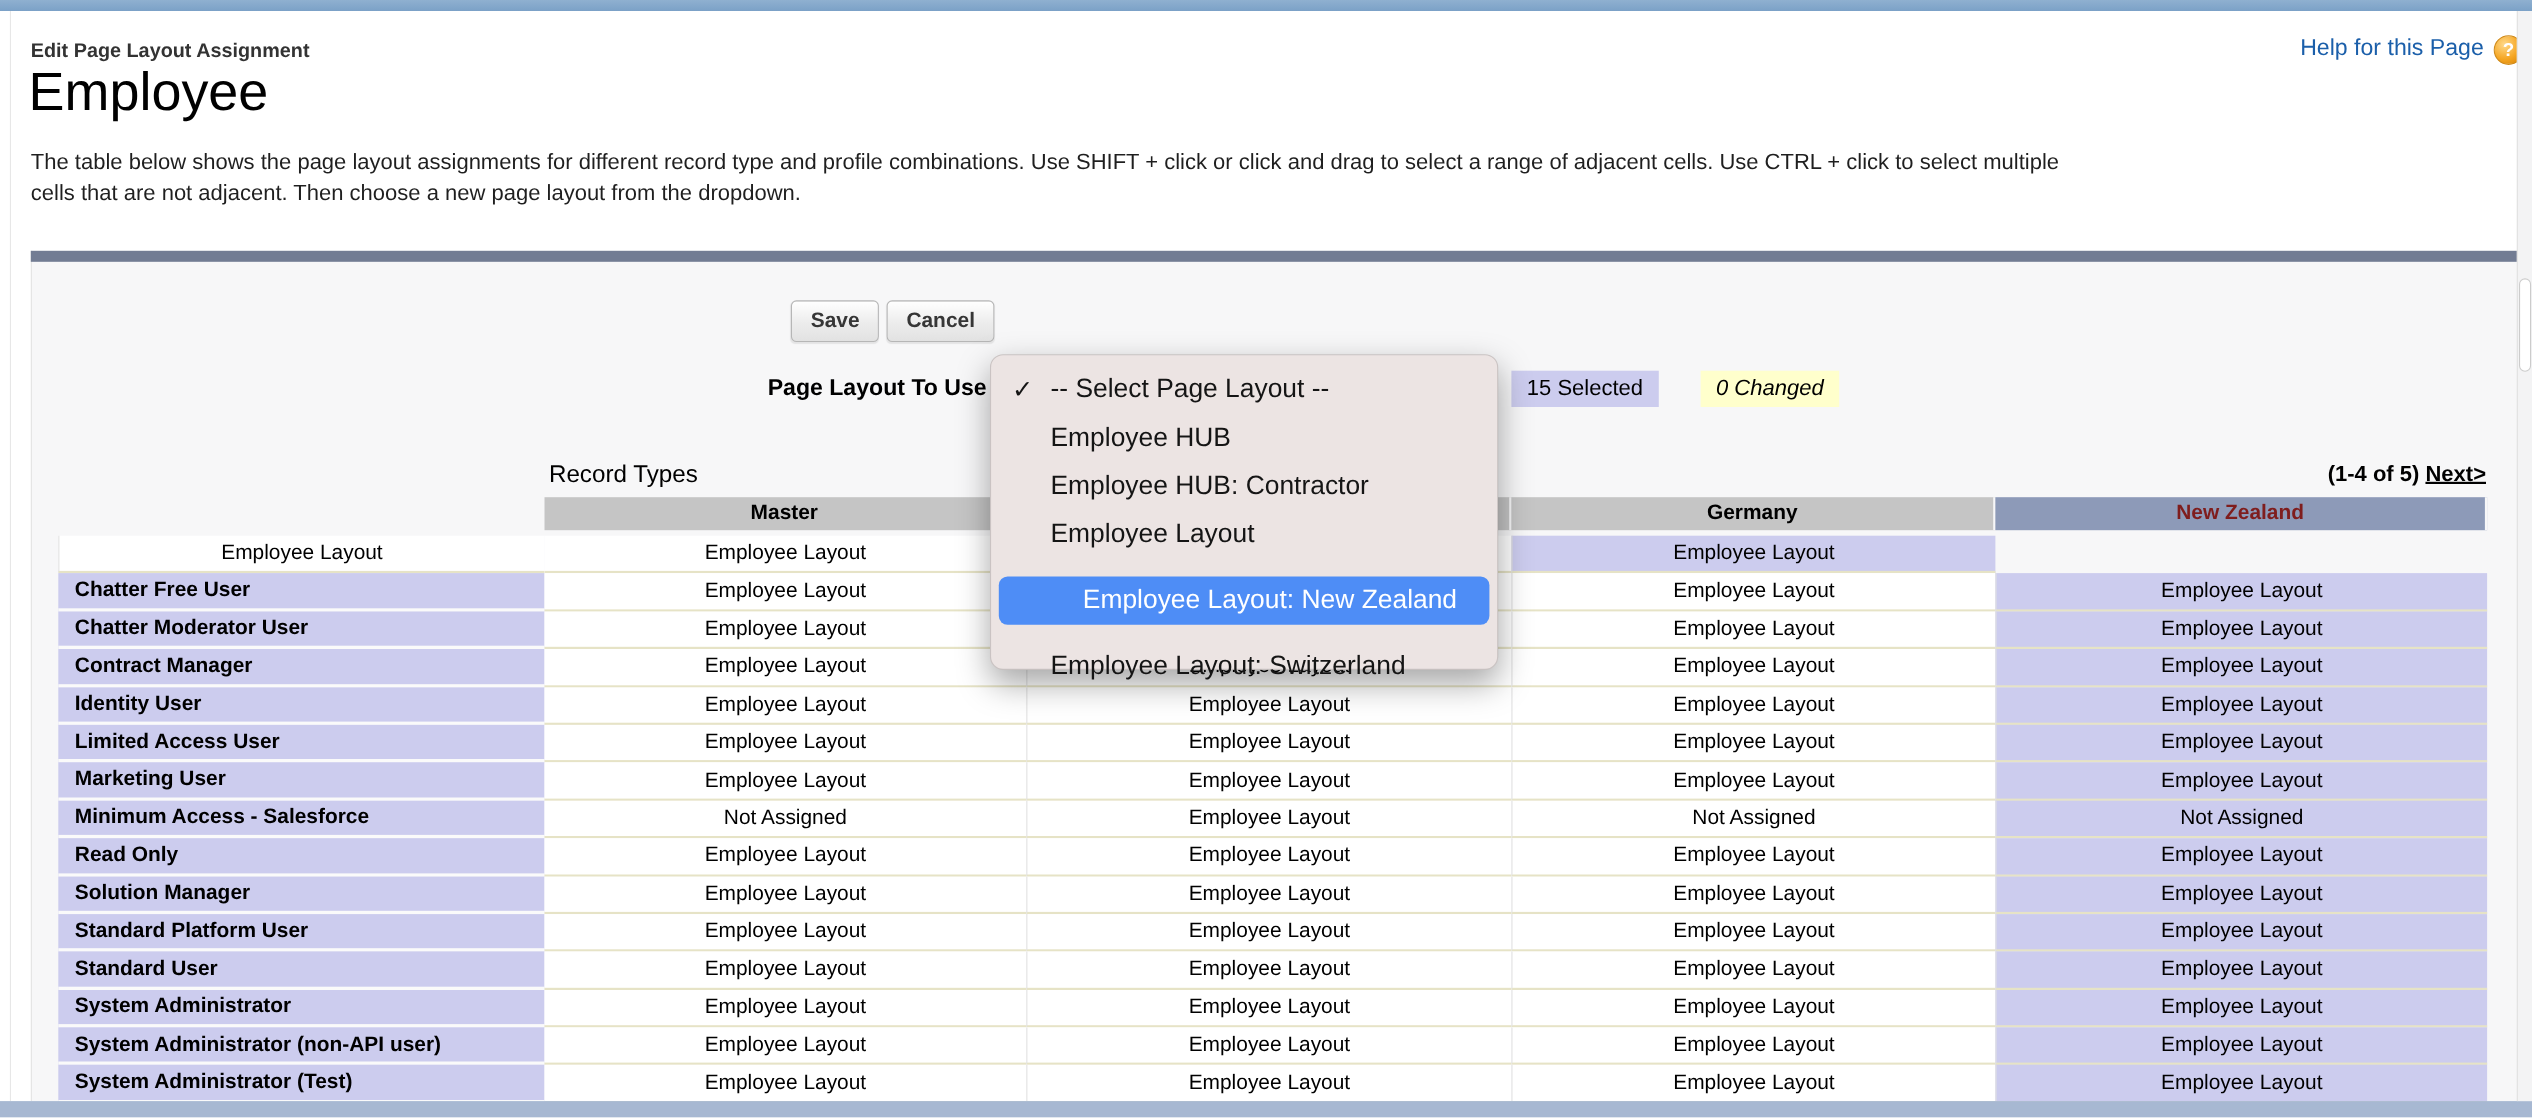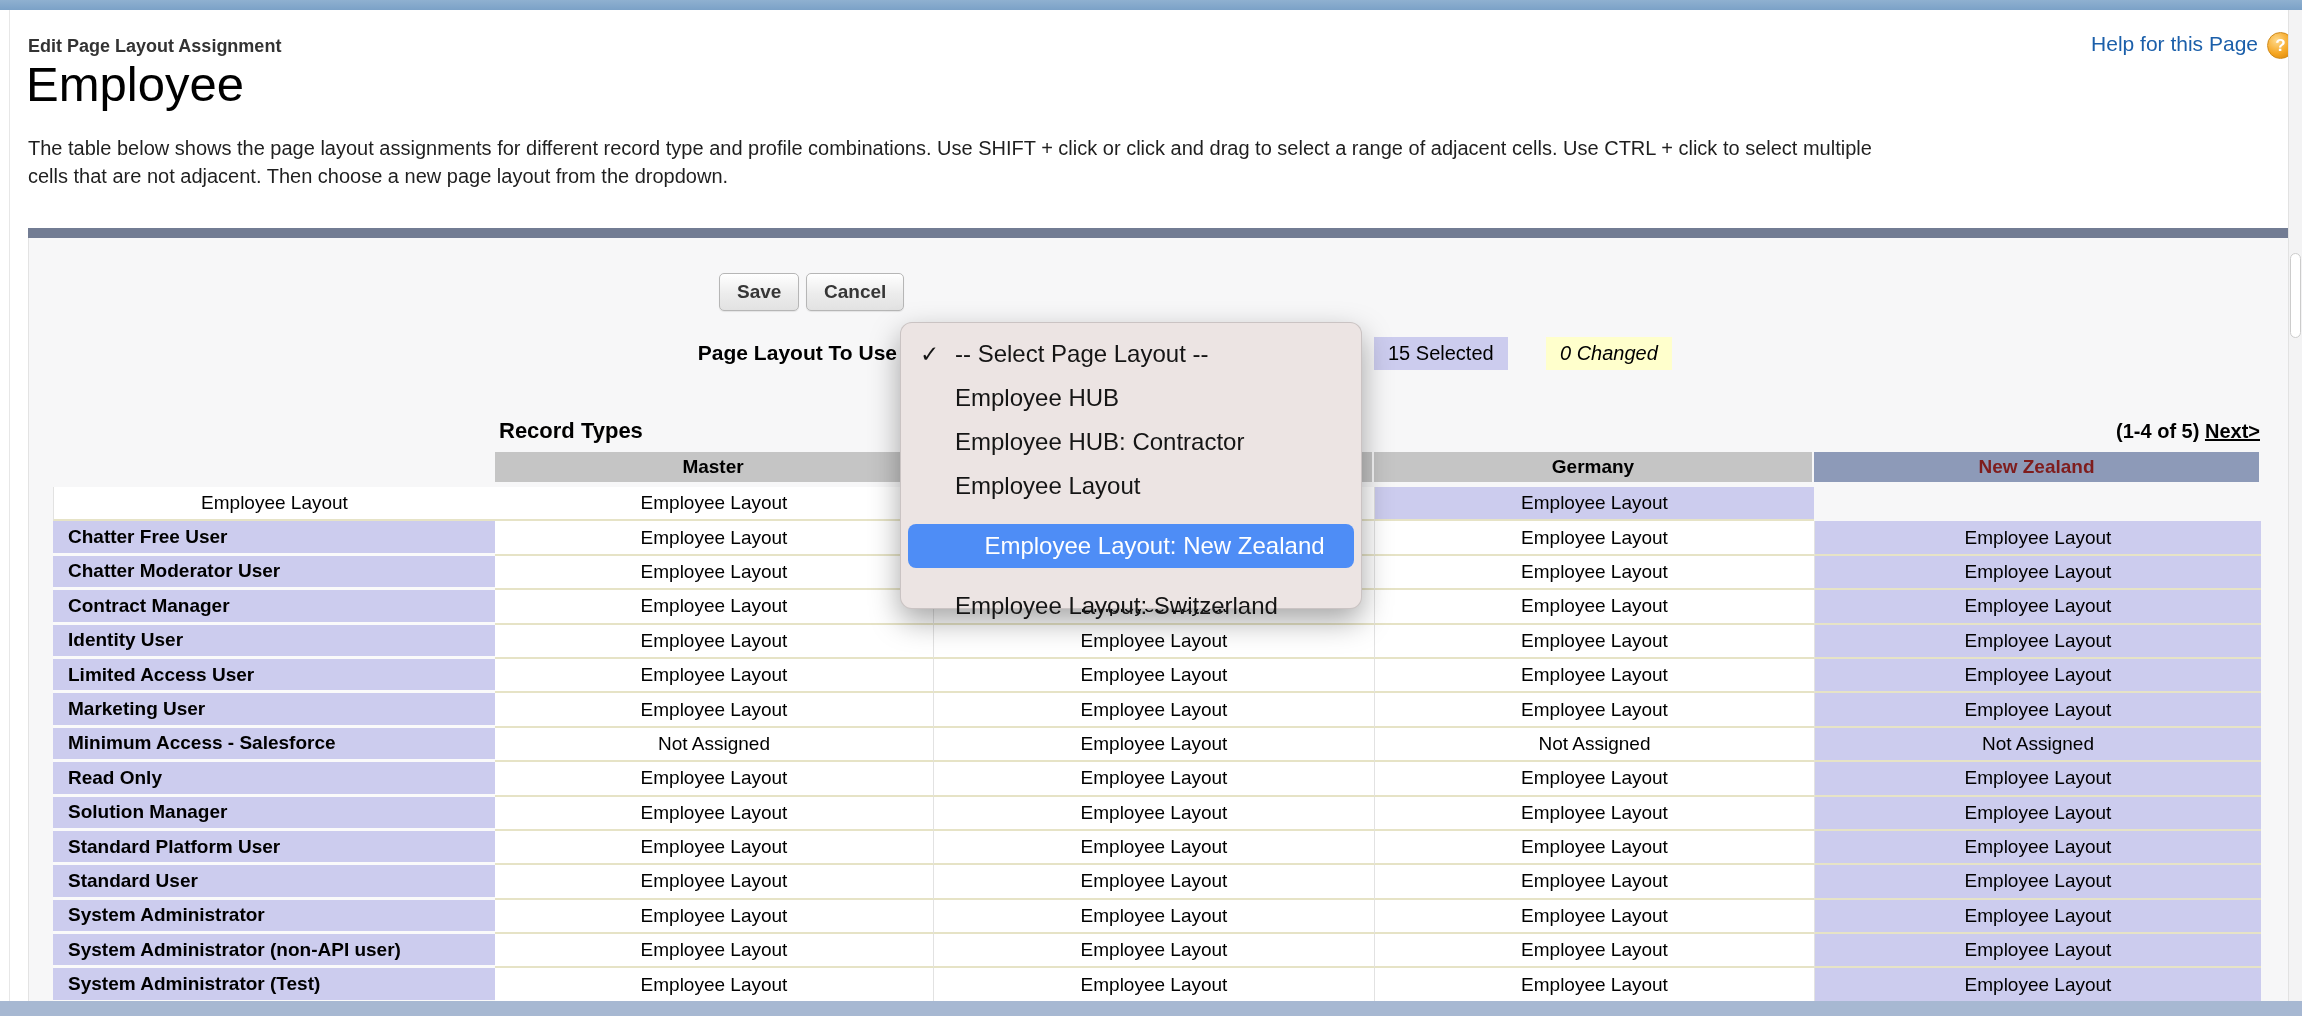--- a/index.html
+++ b/index.html
@@ -35,21 +35,21 @@
     background:linear-gradient(#ffffff,#ececec 55%,#e2e2e2);font-family:"Liberation Sans",sans-serif;
     font-size:19px;font-weight:bold;color:#363636;cursor:pointer;box-shadow:0 1px 1px rgba(0,0,0,.08);margin-top:28px;}
   .btn.save{left:690px;} .btn.cancel{left:777px;}
 
   .picklist-label{position:absolute;left:600px;width:268px;top:112px;height:26px;line-height:26px;
     text-align:right;font-size:21px;font-weight:bold;}
   .badge{position:absolute;top:109px;height:33px;line-height:33px;padding:0 14px;font-size:20px;}
   .badge.selected{left:1345px;background:var(--selected-bg);}
   .badge.changed{left:1517px;background:var(--changed-bg);font-style:italic;}
 
-  .record-types{position:absolute;left:470px;top:190px;font-size:22px;font-weight:bold;}
+  .record-types{position:absolute;left:470px;top:190px;font-size:22px;font-weight:normal;}
   .pagination{position:absolute;right:42px;top:192px;font-size:20px;font-weight:bold;white-space:nowrap;}
   .pagination a{color:#000;text-decoration:underline;cursor:pointer;}
   .profiles-label{position:absolute;left:27px;top:224px;height:30px;line-height:30px;
     font-size:16px;font-weight:bold;margin-top:44px;}
 
   .grid{position:absolute;left:24px;top:224px;width:2208px;}
   .trow{display:flex;height:34.4px;}
   .trow.head{height:30px;margin-bottom:5px;}
   .cell{display:flex;align-items:center;}
   .trow > :nth-child(1){width:442px;}

